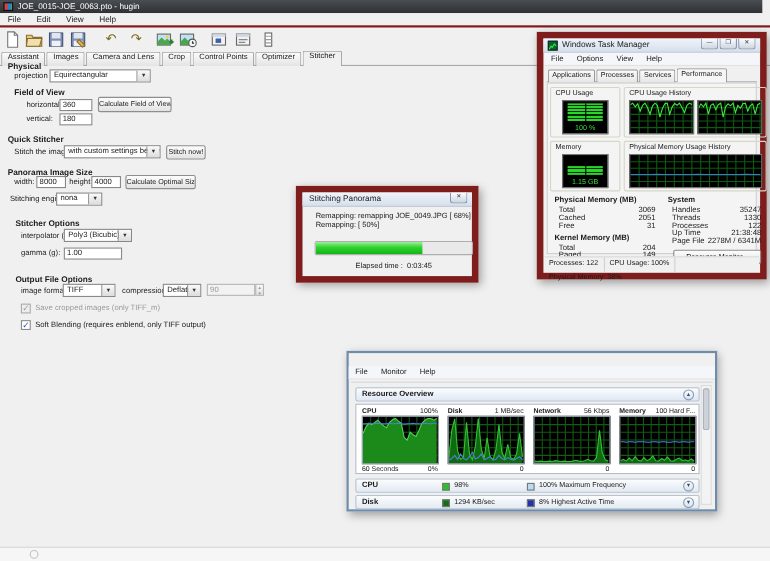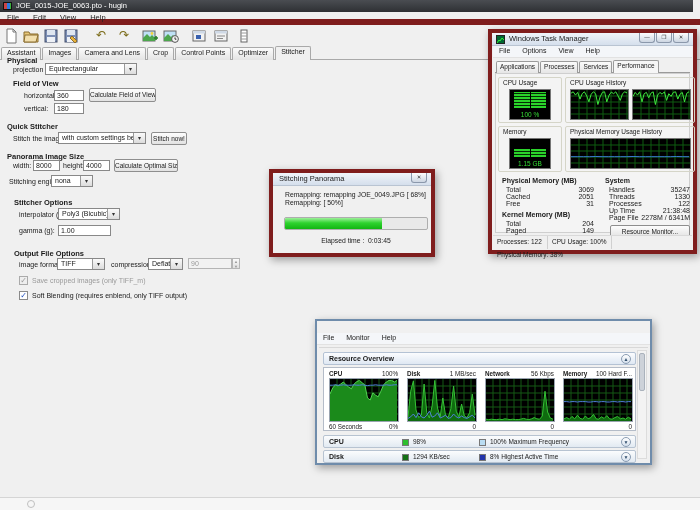--- a/index.html
+++ b/index.html
@@ -16,32 +16,32 @@
   .btn { position:absolute; background:linear-gradient(#fdfdfd,#e2e2e2); border:1px solid #8e8e8e; border-radius:2px; font-size:6.5px; text-align:center; height:13px; line-height:11px; white-space:nowrap; overflow:hidden; }
   .chk { position:absolute; width:9px; height:9px; background:#fff; border:1px solid #8a8a8a; font-size:8px; line-height:8px; text-align:center; color:#1f4fbf; }
   .chk.checked::after { content:"✓"; }
   .chk.disabled { background:#eee; color:#999; border-color:#aaa; }
   .graph { position:absolute; background:#000; border:1px solid #767676; overflow:hidden; }
   .graph svg { display:block; }
 
   
   .hg-titlebar { position:absolute; left:0; top:0; width:693px; height:12px; background:linear-gradient(#4a4d52,#2e3034); color:#fff; font-size:7.5px; line-height:12px; padding-left:16px; }
   .hg-appicon { position:absolute; left:3px; top:2px; width:9px; height:8px; background:linear-gradient(90deg,#c44 0 3px,#2a7de0 3px 6px,#3bb23b 6px); border:1px solid #111; }
-  .hg-menubar { position:absolute; left:0; top:12px; width:700px; height:13px; background:#f0f0f0; border-bottom:6px solid #7f1d1d; }
+  .hg-menubar { position:absolute; left:0; top:12px; width:700px; height:13px; background:#f0f0f0; border-bottom:2px solid #7f1d1d; }
   .hg-menubar span { display:inline-block; padding:1px 7px; font-size:7.5px; color:#222; }
   .hg-toolbar { position:absolute; left:0; top:26px; width:700px; height:20px; background:#f0f0f0; }
   .tbi { position:absolute; top:2px; width:16px; height:16px; }
   .hg-tabs { position:absolute; left:0; top:46px; width:700px; height:14px; border-bottom:1px solid #a9a9a9; }
   .hg-tab { display:inline-block; height:13px; margin-left:1px; padding:1px 5px; font-size:7px; background:linear-gradient(#fbfbfb,#e4e4e4); border:1px solid #a9a9a9; border-bottom:none; border-radius:2px 2px 0 0; vertical-align:bottom; }
   .hg-tab.active { background:#f0f0f0; height:14px; position:relative; z-index:2; font-weight:normal; }
   .hg-statusbar { position:absolute; left:0; top:497px; width:700px; height:13px; background:#f6f6f6; border-top:1px solid #d5d5d5; }
   .hg-statusicon { position:absolute; left:27px; top:2px; width:8px; height:8px; border:1px solid #c0c0c0; border-radius:50%; }
 
   
-  .win { position:absolute; background:#f0f0f0; border:4px solid #7f1d1d; box-shadow:2px 3px 8px rgba(0,0,0,.35); }
+  .win { position:absolute; background:#f0f0f0; border:6px solid #7f1d1d; box-shadow:2px 3px 8px rgba(0,0,0,.35); }
   .titlebar { position:absolute; left:0; top:0; right:0; height:13px; background:linear-gradient(#f0f4fa,#d5dfec); border-bottom:1px solid #b9c4d2; font-size:7.5px; line-height:12px; color:#222; }
   .titlebar .t { position:absolute; left:17px; top:0; white-space:nowrap; }
   .capbtns { position:absolute; right:4px; top:0; display:flex; gap:1px; }
   .capbtn { width:16px; height:10px; border:1px solid #8b98ab; border-top:none; border-radius:0 0 3px 3px; background:linear-gradient(#fdfdfe,#cdd6e2); font-size:5.5px; line-height:9px; text-align:center; color:#333; }
   .capbtn.close-red { background:linear-gradient(#f3a090,#cf4530); color:#fff; }
   .menubar { position:absolute; left:1px; right:1px; height:12px; background:#f4f6f9; border-bottom:1px solid #e2e2e2; }
   .menubar span { display:inline-block; padding:1px 6px; font-size:7px; }
 
   
   .tm-tab { display:inline-block; height:12px; margin-left:1px; padding:1px 3px; font-size:6.5px; background:linear-gradient(#fbfbfb,#e6e6e6); border:1px solid #9a9a9a; border-bottom:none; border-radius:2px 2px 0 0; vertical-align:bottom; white-space:nowrap; }

